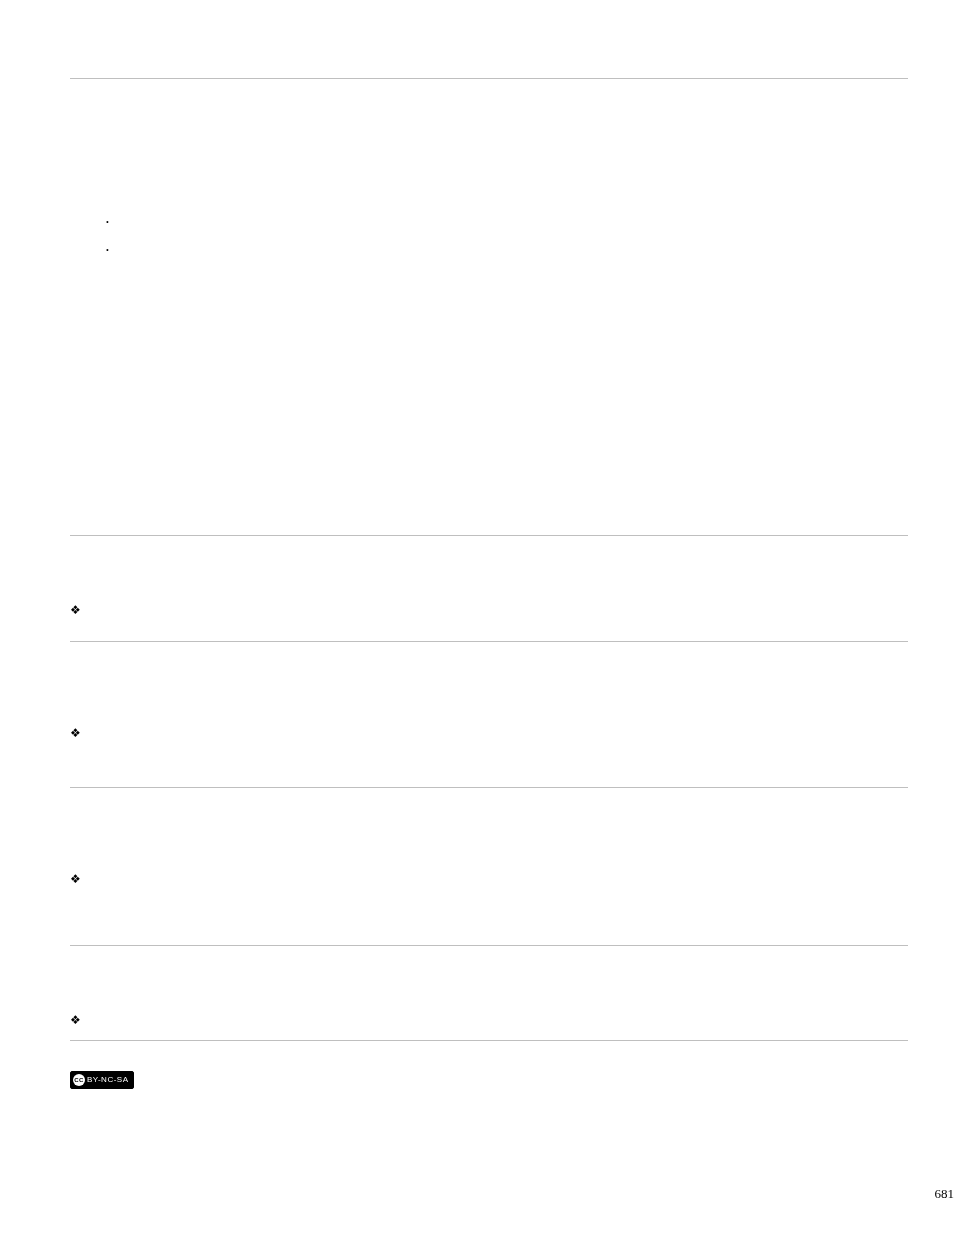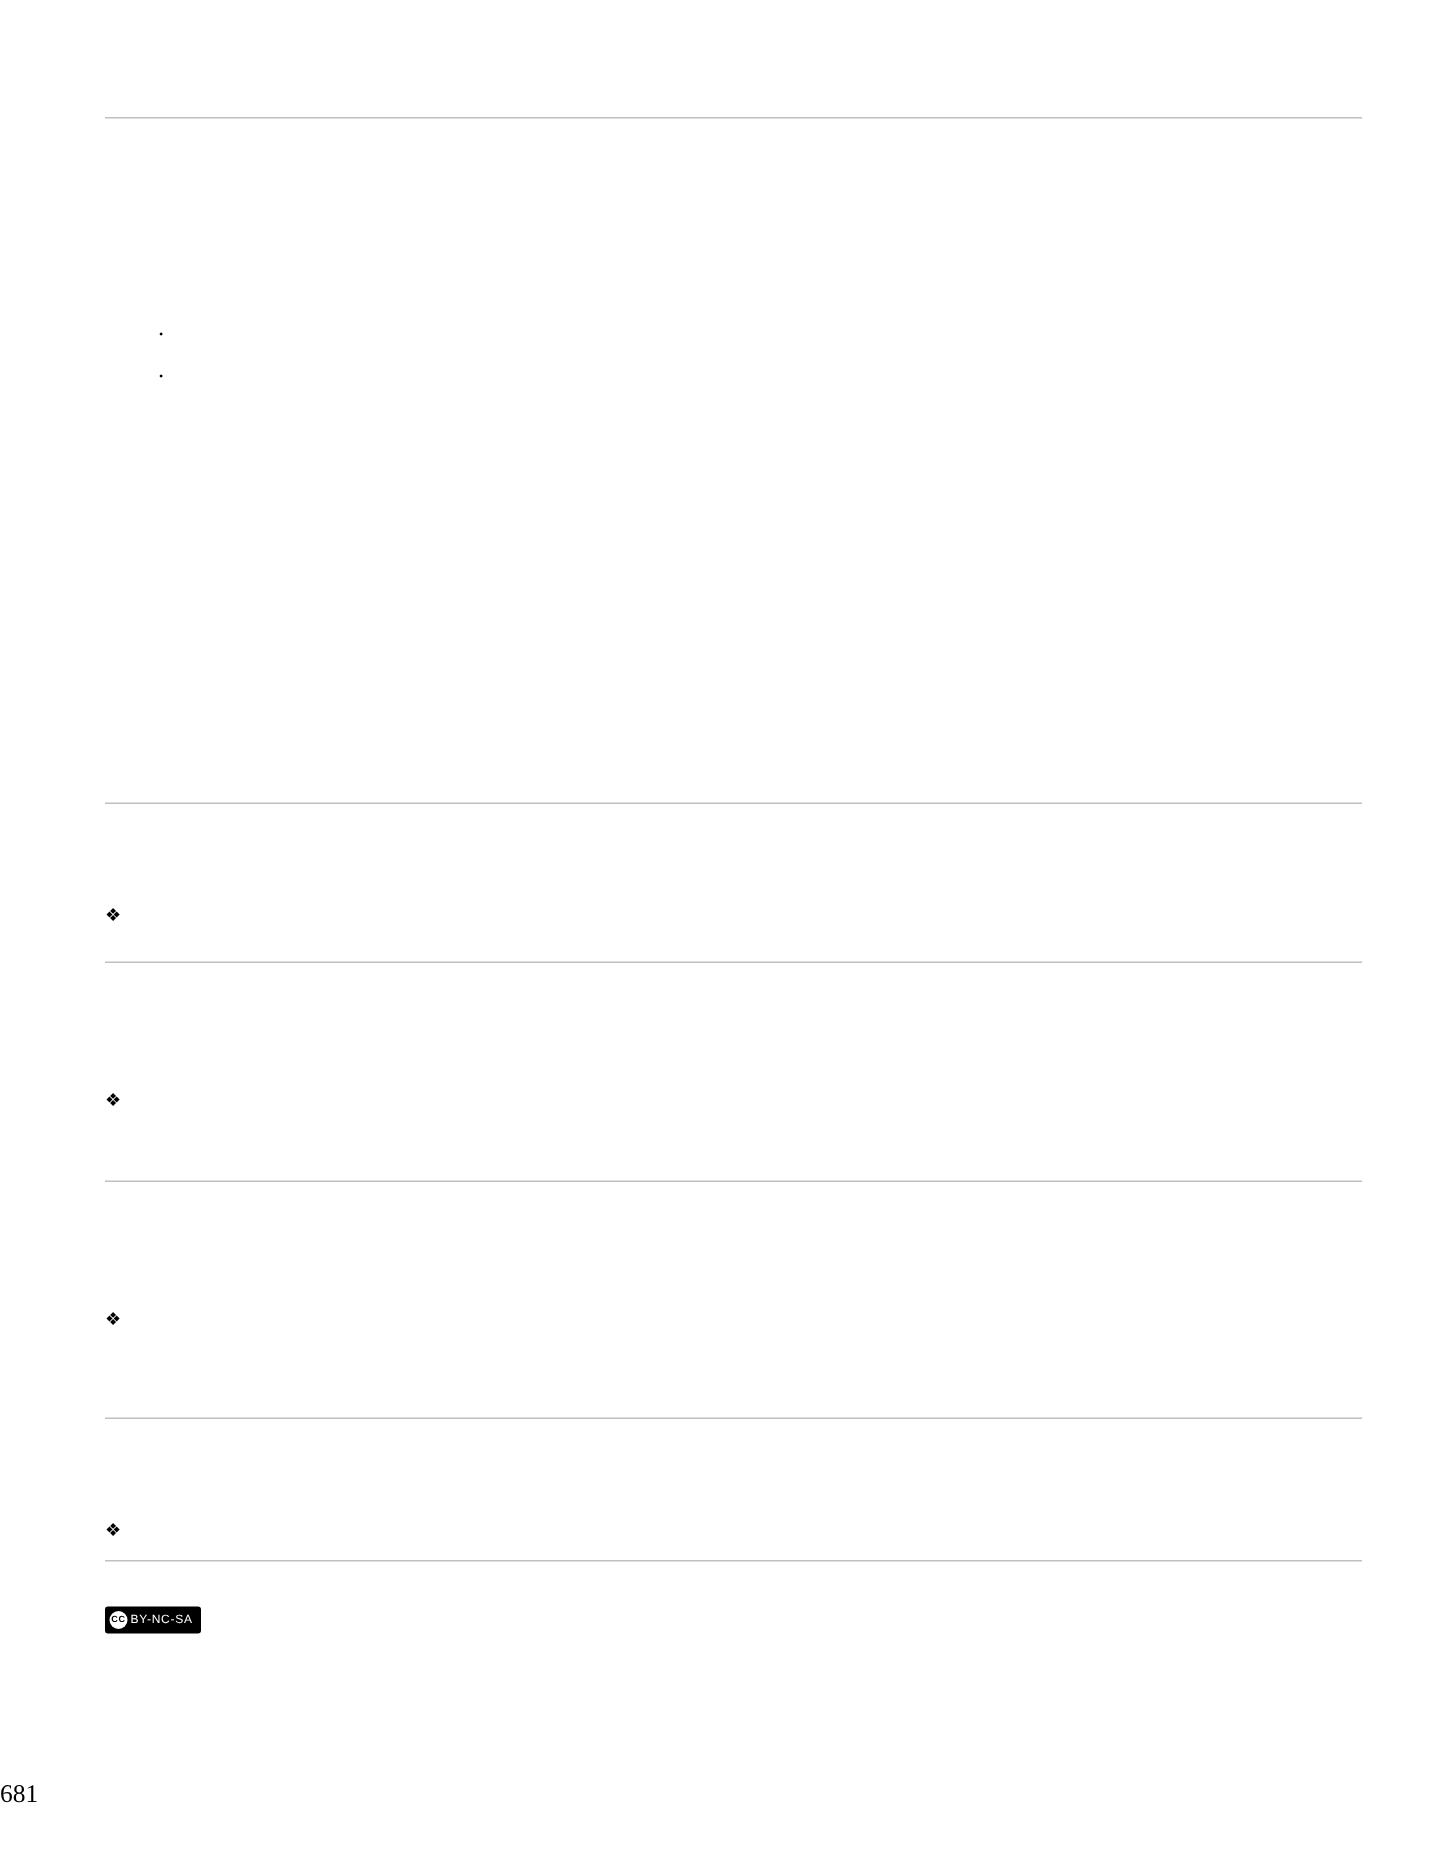--- a/index.html
+++ b/index.html
@@ -62,22 +62,22 @@
     font-size: 6px;
     font-weight: bold;
     vertical-align: middle;
     margin-right: 2px;
   }
   .page-number {
     position: absolute;
     left: 0;
     width: 954px;
     top: 1186px;
-    text-align: left;
-    font-size: 17px;
+    text-align: right;
+    font-size: 13px;
     font-family: Georgia, "Times New Roman", serif;
     color: #000;
   }
 </style>
 </head>
 <body>
 
 <div class="page">
 
   <hr class="hr">

